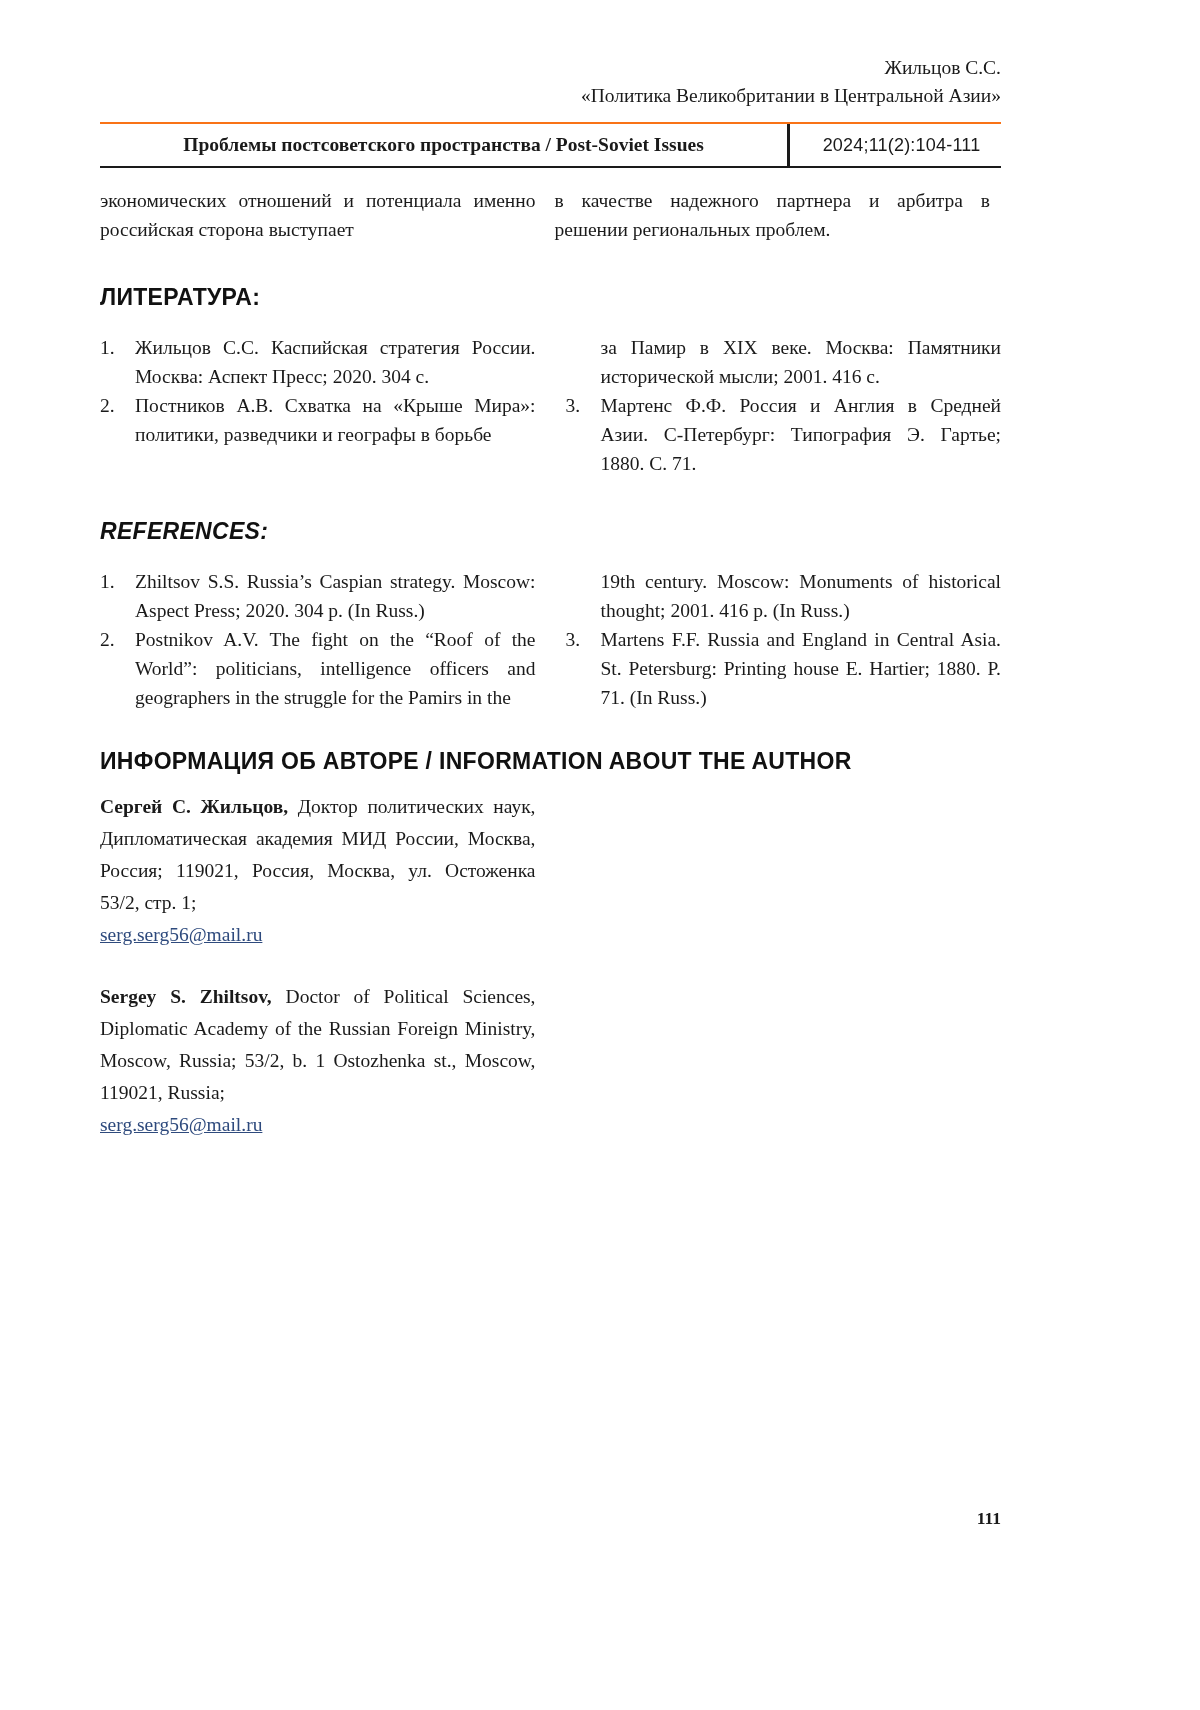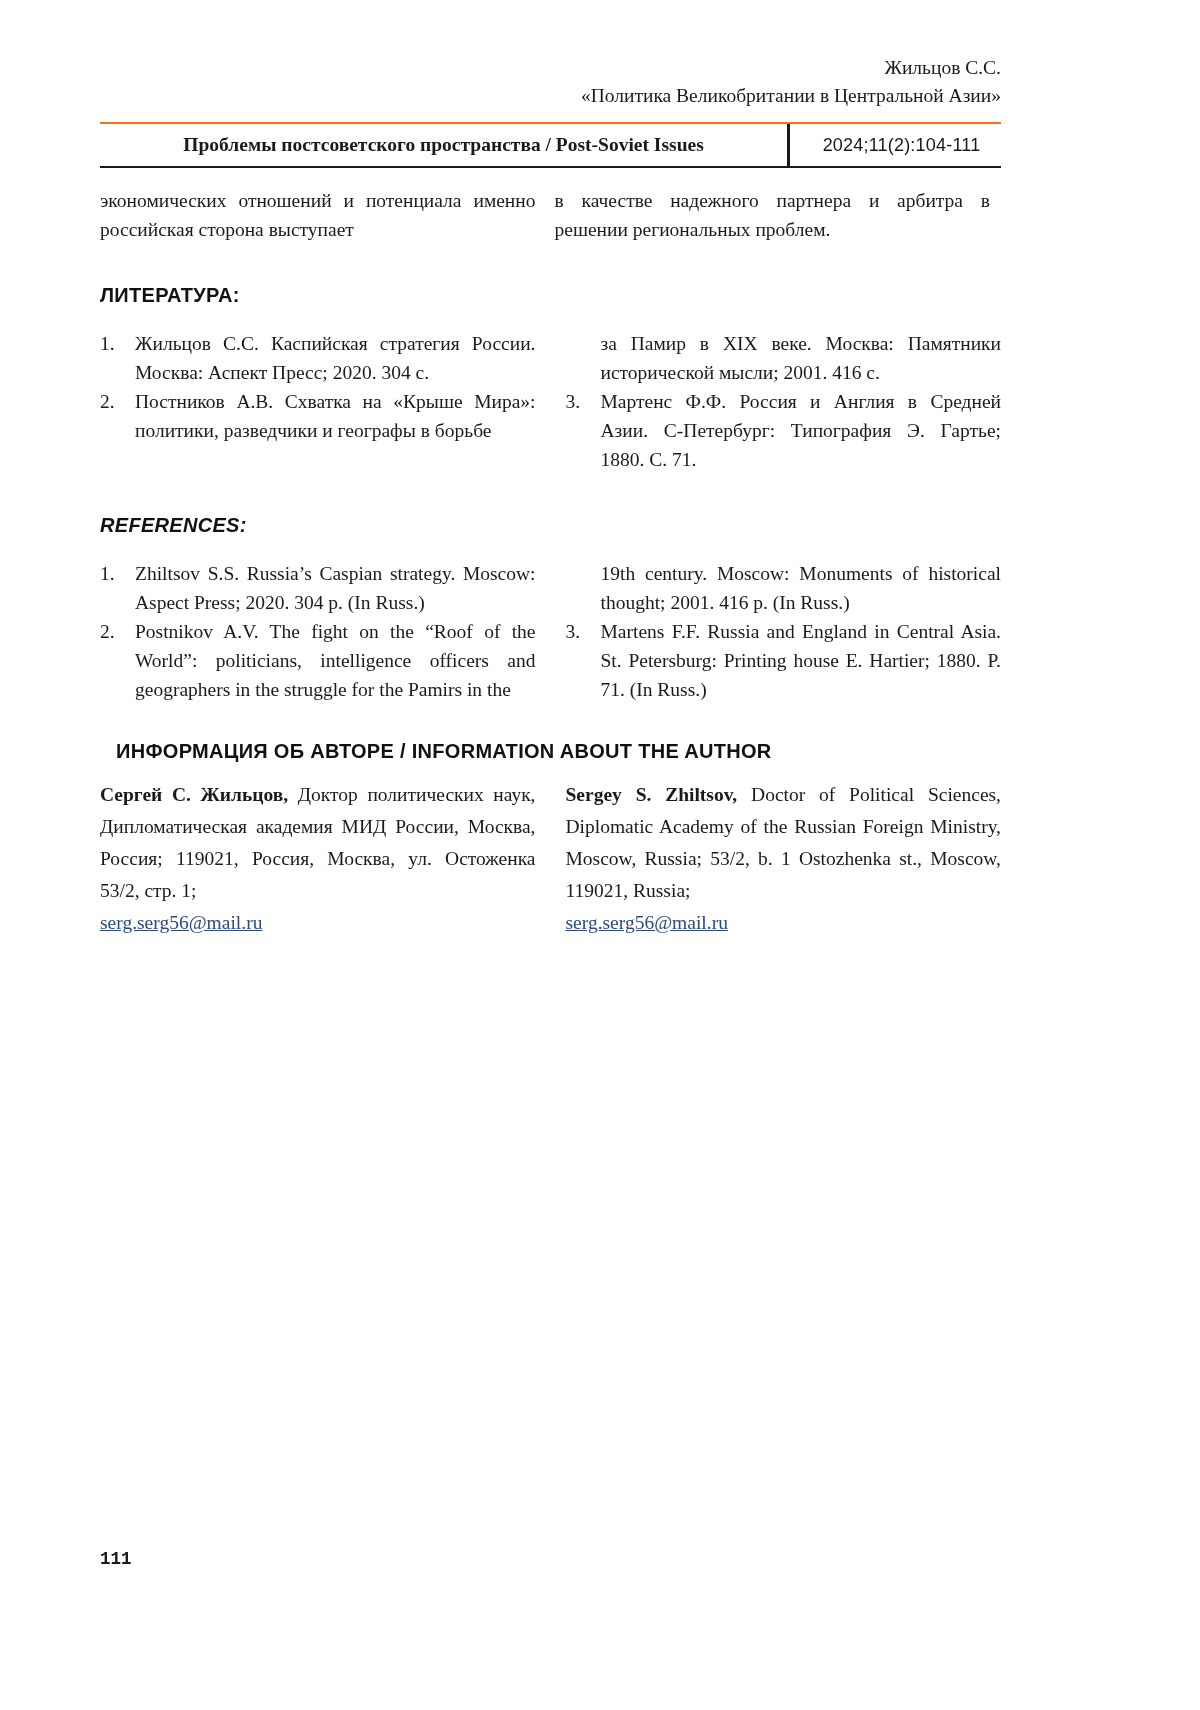--- a/index.html
+++ b/index.html
@@ -45,43 +45,44 @@
   .two-col { display: flex; gap: 30px; }
   .col { width: 435.5px; flex: none; }
   .justify { text-align: justify; }
 
   .intro { margin-top: 18px; font-size: 19.5px; line-height: 29px; gap: 19px; }
   .intro p { margin: 0; }
 
   .section-heading {
     font-family: "Liberation Sans", sans-serif;
     font-weight: 700;
-    font-size: 20px;
+    font-size: 23px;
     letter-spacing: 0.3px;
     color: #111111;
   }
   .h-lit    { margin: 40px 0 0; }
   .h-refs   { margin: 40px 0 0; font-style: italic; }
-  .h-author { margin: 36px 16px 0; }
+  .h-author { margin: 36px 0 0; }
 
   .list { margin-top: 22px; font-size: 19.5px; line-height: 29px; }
   .ref-item { display: flex; }
   .ref-num  { flex: 0 0 35px; }
   .ref-text { flex: 1; text-align: justify; }
 
-  .author-block { margin-top: 16px; font-size: 19.5px; line-height: 32px; }
+  .author-block { margin-top: 16px; font-size: 19.5px; line-height: 32px; flex-direction: column; }
   .author-par { margin: 0; text-align: justify; }
   .email { color: #2e4a7d; text-decoration: underline; display: inline-block; cursor: pointer; }
 
   .page-number {
     position: absolute;
-    top: 1549px;
+    top: 1508px;
     left: 100px;
     width: 901px;
-    font-family: Liberation Mono, monospace;
+    text-align: right;
+    font-family: Liberation Serif, serif;
     font-weight: 700;
     font-size: 17.5px;
     color: #1a1a1a;
   }
 </style>
 </head>
 <body>
 
 <div class="sheet">
 

